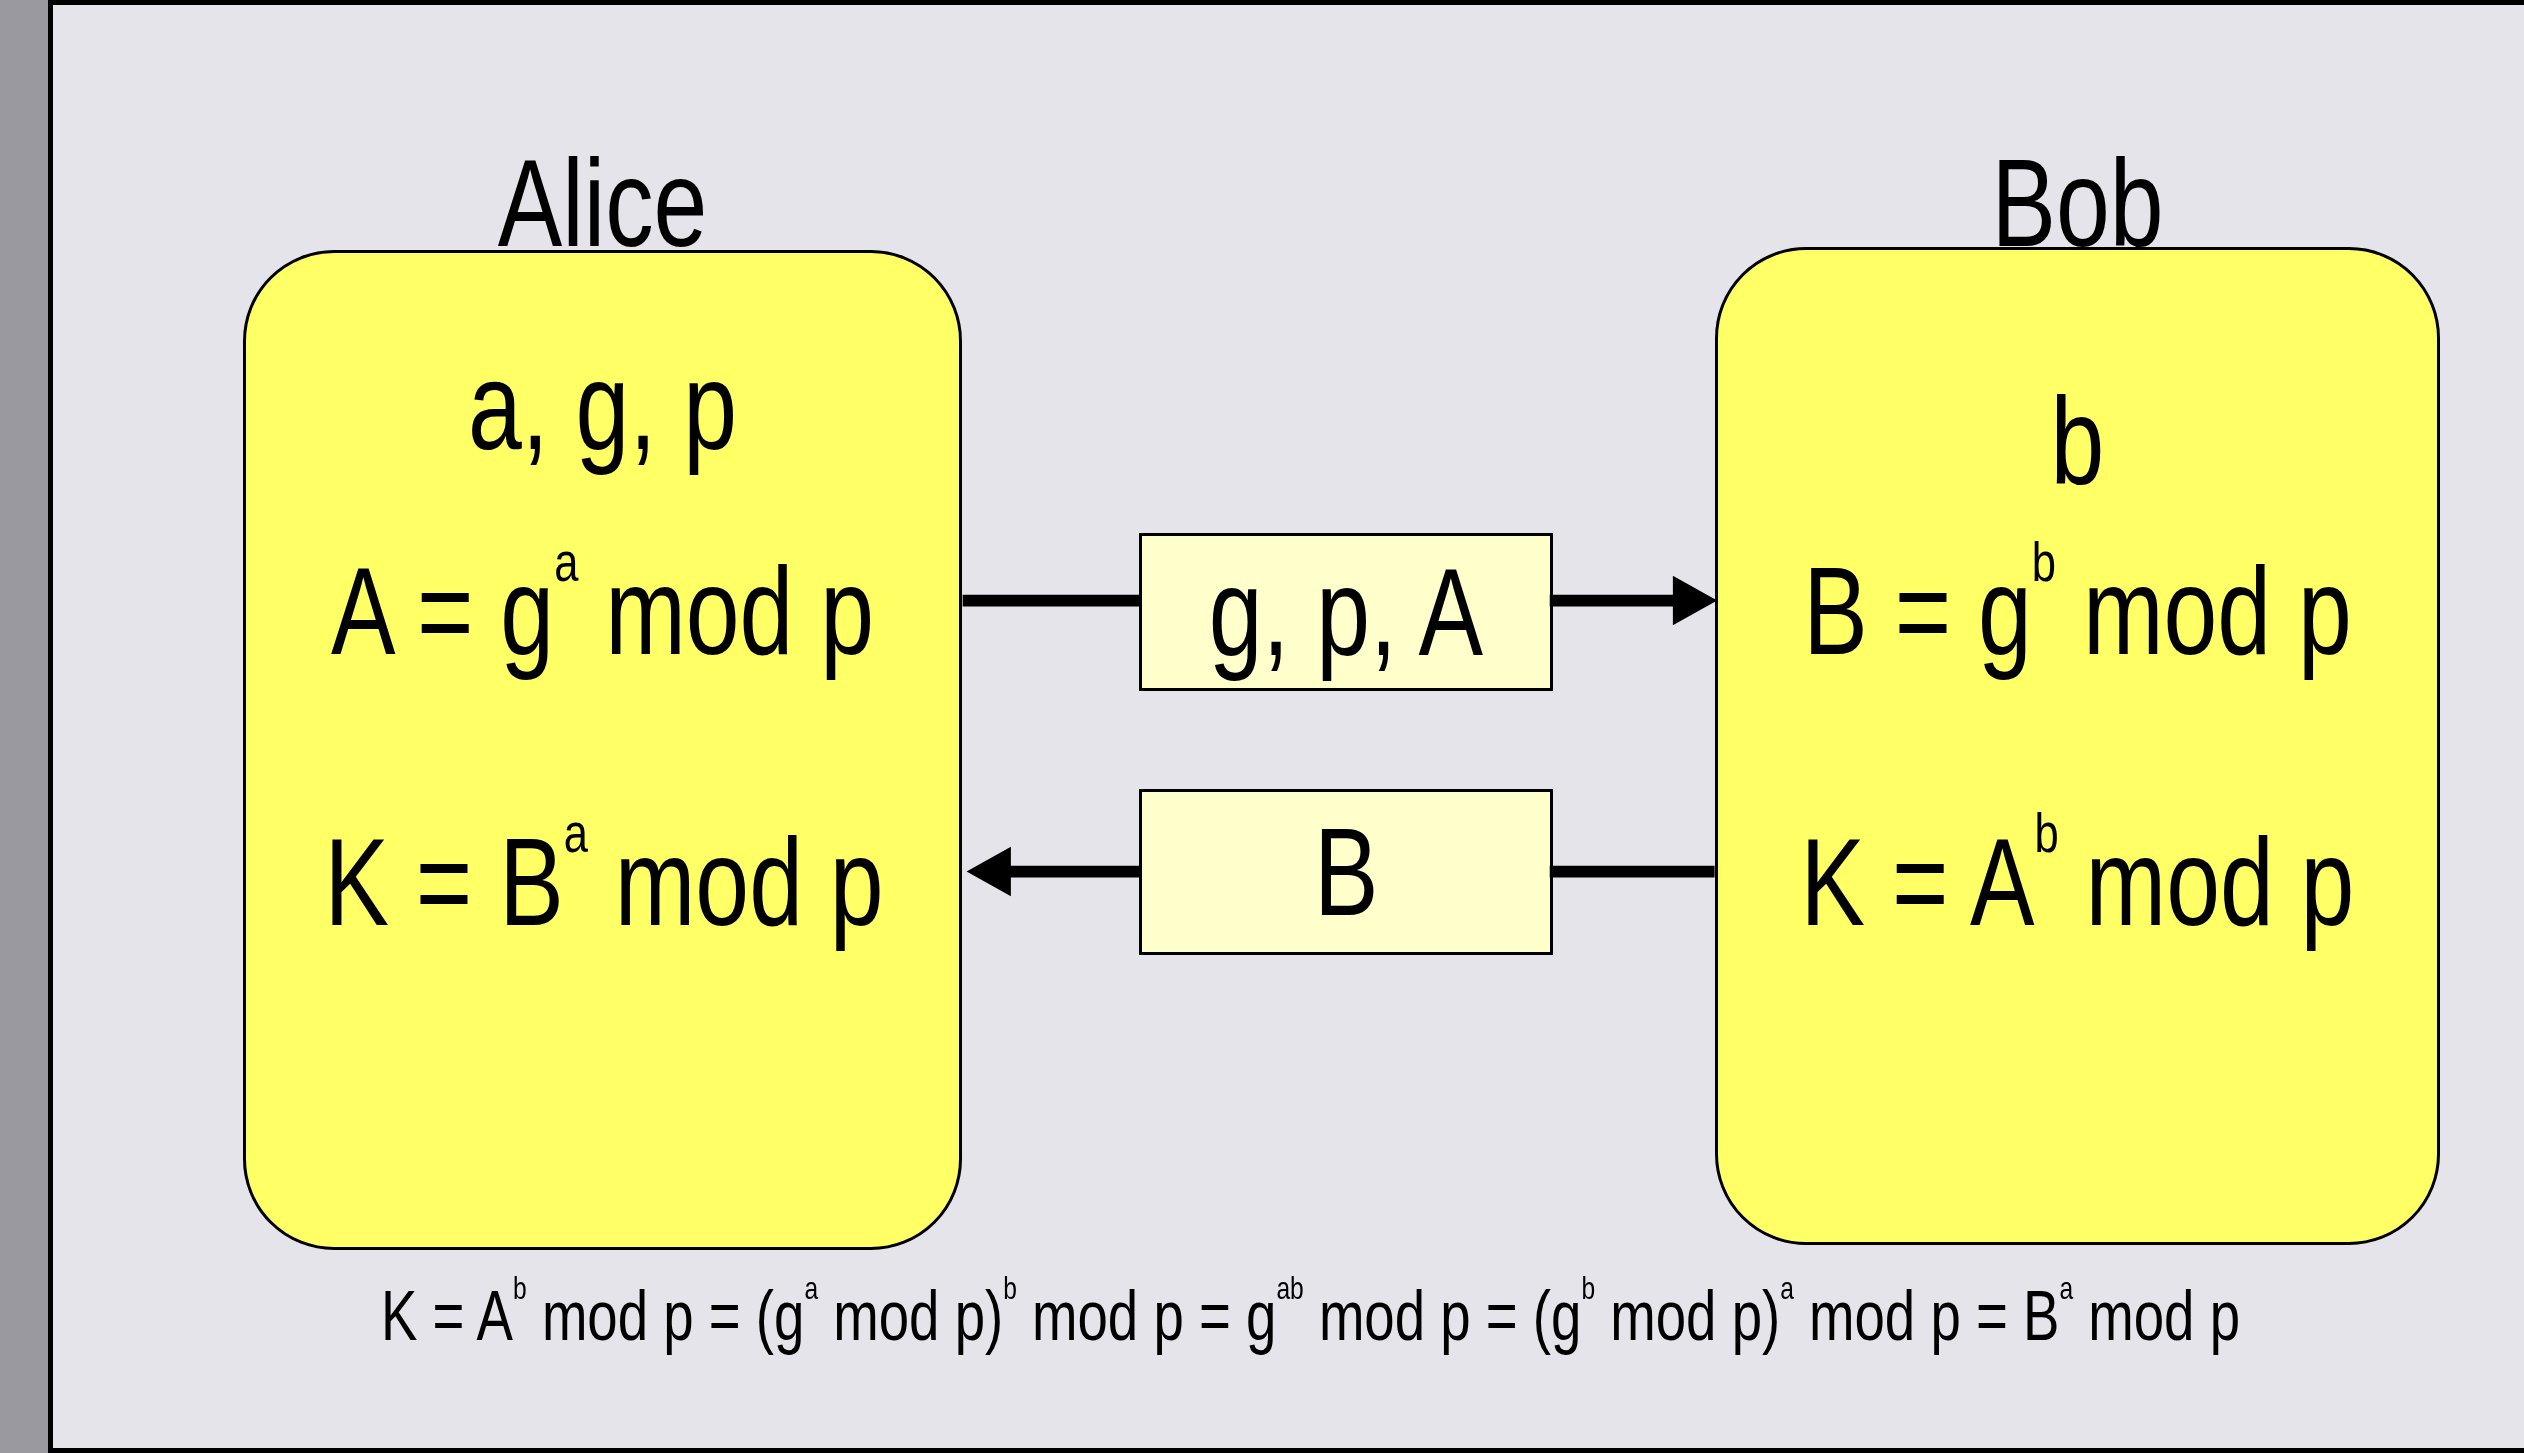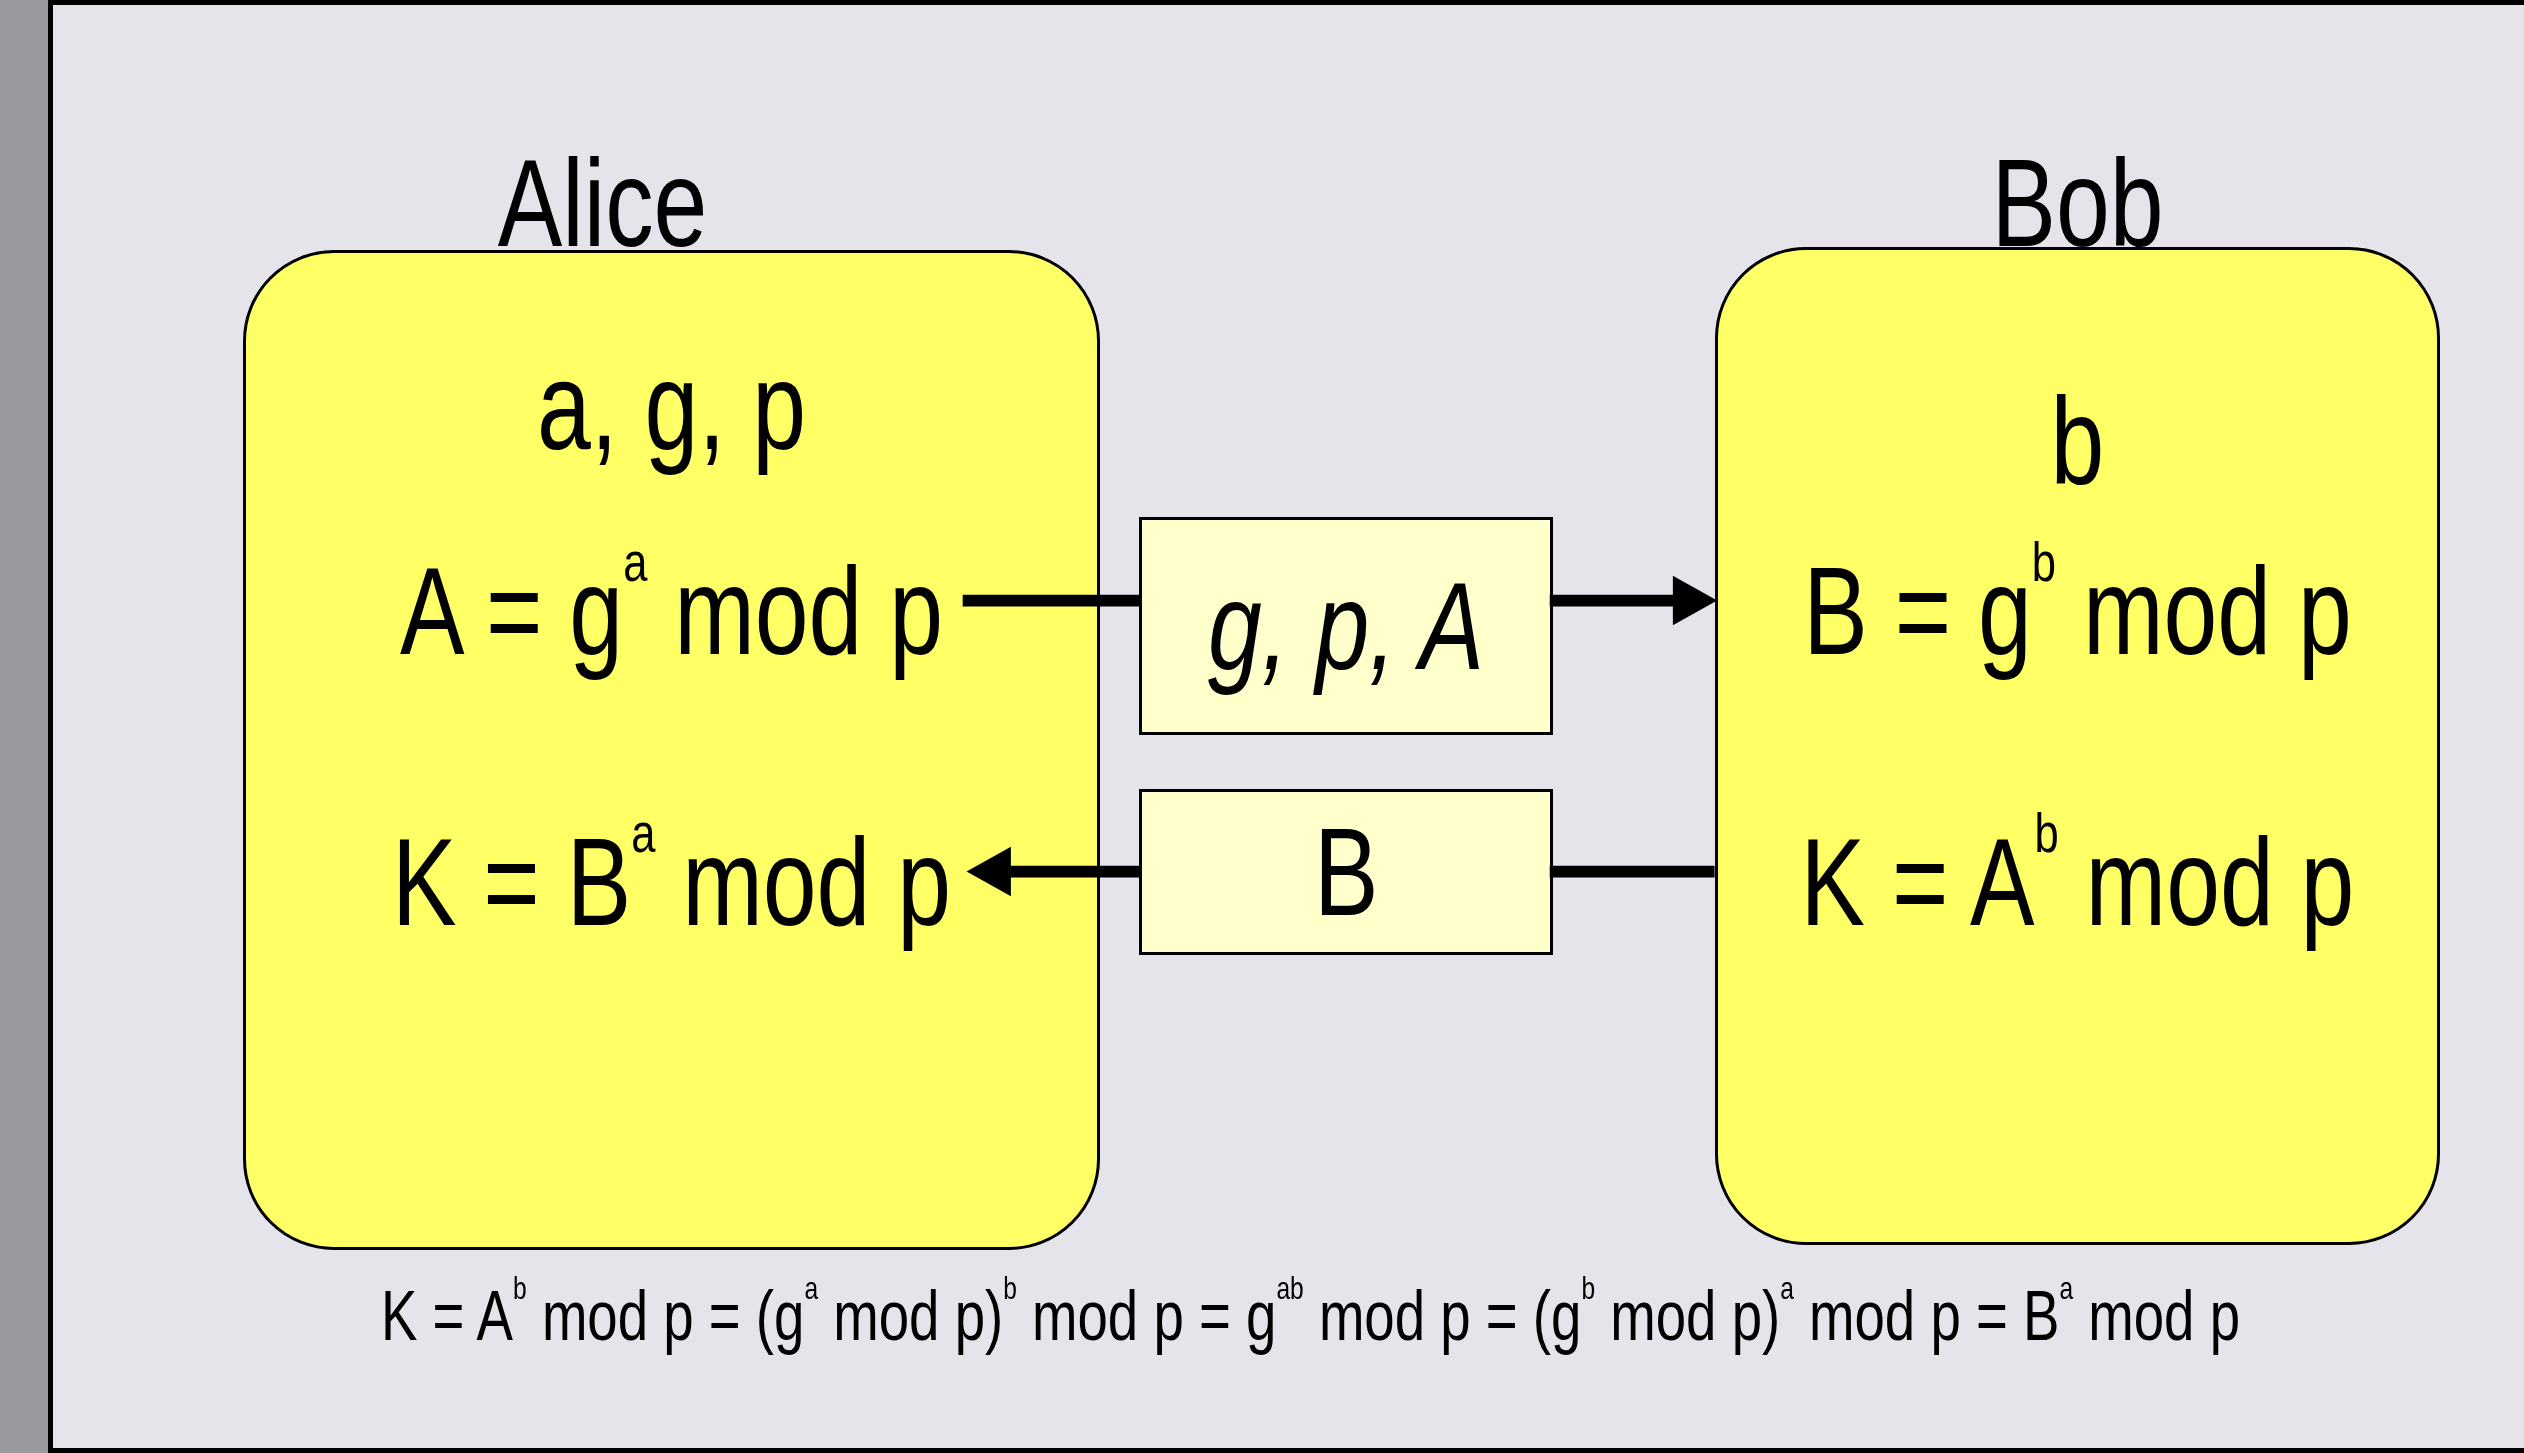--- a/index.html
+++ b/index.html
@@ -91,33 +91,33 @@
   }
 </style>
 </head>
 <body>
 
 <div class="canvas">
 
   <div class="txt title" style="left: 190px; width: 719px;">Alice</div>
   <div class="txt title" style="left: 1662px; width: 725px;">Bob</div>
 
-  <div class="party-box" style="left: 190px; top: 245px; width: 857px; height: 1000px;">
+  <div class="party-box" style="left: 190px; top: 245px; width: 719px; height: 1000px;">
     <div class="row" style="top: 91px;">a, g, p</div>
     <div class="row" style="top: 296px;"><span>A = g</span><sup>a</sup><span> mod p</span></div>
     <div class="row" style="top: 567px;"><span>K = B</span><sup>a</sup><span> mod p</span></div>
   </div>
 
   <div class="party-box" style="left: 1662px; top: 242px; width: 725px; height: 998px;">
     <div class="row" style="top: 129px;">b</div>
     <div class="row" style="top: 299px;"><span>B = g</span><sup>b</sup><span> mod p</span></div>
     <div class="row" style="top: 570px;"><span>K = A</span><sup>b</sup><span> mod p</span></div>
   </div>
 
-  <div class="msg-box" style="left: 1086px; top: 512px; width: 414px; height: 218px; font-style: italic;">
+  <div class="msg-box" style="left: 1086px; top: 528px; width: 414px; height: 158px;">
     <span class="msg-label">g, p, A</span>
   </div>
   <div class="msg-box" style="left: 1086px; top: 784px; width: 414px; height: 166px;">
     <span class="msg-label">B</span>
   </div>
 
   <svg class="arrows" viewBox="0 0 3875 2230">
     <g>
       <line x1="1396" y1="914" x2="1670" y2="914" stroke="#000" stroke-width="18"></line>
       <line x1="2297" y1="914" x2="2492" y2="914" stroke="#000" stroke-width="18"></line>

